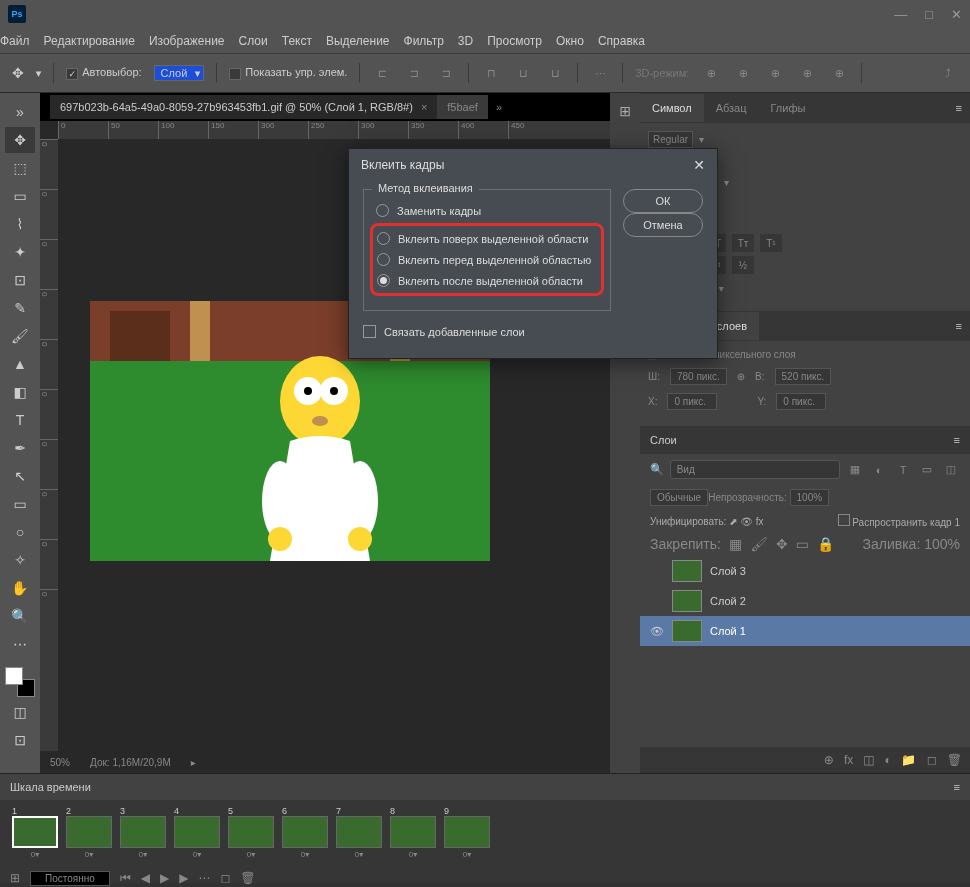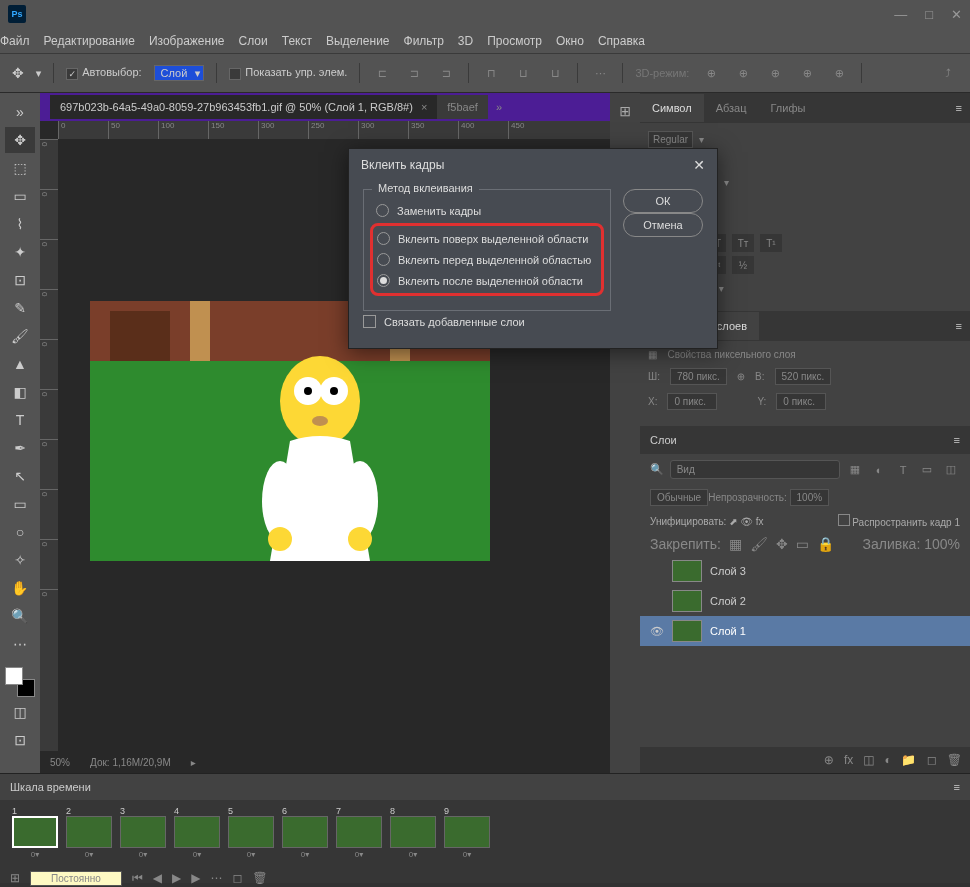--- a/index.html
+++ b/index.html
@@ -19,21 +19,21 @@
 .optbar .sep { width: 1px; height: 20px; background: #3a3a3a; }
 .optbar .ic { width: 20px; height: 20px; display: flex; align-items: center; justify-content: center; color: #888; }
 .main { display: flex; height: 680px; }
 .toolbar { width: 40px; background: #535353; display: flex; flex-direction: column; align-items: center; padding-top: 6px; gap: 2px; }
 .toolbar .tool { width: 30px; height: 26px; display: flex; align-items: center; justify-content: center; font-size: 14px; color: #ccc; cursor: pointer; position: relative; }
 .toolbar .tool.active { background: #3a3a3a; }
 .toolbar .colors { margin-top: 8px; position: relative; width: 30px; height: 30px; }
 .toolbar .fg { width: 18px; height: 18px; background: #fff; border: 1px solid #888; position: absolute; top: 0; left: 0; }
 .toolbar .bg { width: 18px; height: 18px; background: #000; border: 1px solid #888; position: absolute; bottom: 0; right: 0; }
 .canvas-area { flex: 1; background: #282828; display: flex; flex-direction: column; }
-.doc-tabs { height: 28px; background: #4c1d95; display: flex; align-items: center; padding-left: 10px; }
+.doc-tabs { height: 28px; background: #000000; display: flex; align-items: center; padding-left: 10px; }
 .doc-tab { padding: 6px 10px; background: #282828; font-size: 11px; color: #ccc; display: flex; align-items: center; gap: 8px; }
 .doc-tab .x { color: #888; cursor: pointer; }
 .doc-tab.inactive { background: #3a3a3a; color: #888; }
 .rulers-canvas { flex: 1; position: relative; background: #282828; }
 .ruler-h { position: absolute; top: 0; left: 18px; right: 0; height: 18px; background: #3a3a3a; display: flex; font-size: 8px; color: #888; overflow: hidden; }
 .ruler-h span { width: 50px; border-left: 1px solid #666; padding-left: 2px; }
 .ruler-v { position: absolute; top: 18px; left: 0; bottom: 0; width: 18px; background: #3a3a3a; display: flex; flex-direction: column; font-size: 8px; color: #888; overflow: hidden; }
 .ruler-v span { height: 50px; border-top: 1px solid #666; padding-top: 2px; writing-mode: vertical-lr; }
 .canvas-img { position: absolute; top: 180px; left: 50px; width: 400px; height: 260px; }
 .status { height: 22px; background: #282828; display: flex; align-items: center; padding: 0 10px; gap: 20px; font-size: 10px; color: #888; }
@@ -68,27 +68,27 @@
 .layer-footer { height: 26px; background: #363636; display: flex; align-items: center; justify-content: flex-end; padding: 0 8px; gap: 10px; color: #888; font-size: 12px; }
 .timeline { height: 110px; background: #363636; border-top: 1px solid #222; }
 .timeline-header { height: 26px; background: #424242; display: flex; align-items: center; padding: 0 10px; font-size: 11px; }
 .frames { display: flex; padding: 6px 10px; gap: 4px; }
 .frame { width: 50px; display: flex; flex-direction: column; align-items: center; }
 .frame.sel .fthumb { border: 2px solid #fff; }
 .frame .fnum { font-size: 9px; color: #ccc; align-self: flex-start; margin-left: 2px; }
 .frame .fthumb { width: 46px; height: 32px; background: #3a6b2e; border: 1px solid #666; }
 .frame .ftime { font-size: 8px; color: #888; margin-top: 2px; }
 .timeline-controls { height: 26px; display: flex; align-items: center; padding: 0 10px; gap: 10px; color: #888; font-size: 12px; }
-.timeline-controls .sel { background: #fef9c3; border: 1px solid #555; padding: 1px 20px; font-size: 10px; }
+.timeline-controls .sel { background: #000000; border: 1px solid #555; padding: 1px 14px; font-size: 10px; }
 .dialog { position: absolute; top: 148px; left: 348px; width: 370px; background: #474b52; border: 1px solid #222; box-shadow: 0 4px 20px rgba(0,0,0,0.5); }
 .dialog-title { height: 32px; display: flex; align-items: center; justify-content: space-between; padding: 0 12px; font-size: 12px; color: #ddd; }
 .dialog-title .x { cursor: pointer; font-size: 14px; }
 .dialog-body { padding: 8px 14px 16px; display: flex; gap: 12px; }
 .dialog-left { flex: 1; }
-.fieldset { border: 1px solid #6a6e75; padding: 10px 12px 12px; position: relative; }
+.fieldset { border: 1px solid #6a6e75; padding: 10px 12px 12px; margin-bottom: 10px; position: relative; }
 .fieldset .legend { position: absolute; top: -8px; left: 8px; background: #474b52; padding: 0 6px; font-size: 11px; color: #ddd; }
 .radio { display: flex; align-items: center; gap: 8px; padding: 4px 0; font-size: 11px; color: #ddd; cursor: pointer; }
 .radio .r { width: 13px; height: 13px; border: 1px solid #999; border-radius: 50%; display: flex; align-items: center; justify-content: center; }
 .radio .r.on::after { content: ""; width: 7px; height: 7px; background: #ddd; border-radius: 50%; }
 .check { display: flex; align-items: center; gap: 8px; padding: 4px 0; font-size: 11px; color: #ddd; cursor: pointer; }
 .check .c { width: 13px; height: 13px; border: 1px solid #999; }
 .dialog-right { width: 80px; display: flex; flex-direction: column; }
 .dialog-btn { padding: 5px 0; border: 1px solid #888; border-radius: 12px; text-align: center; font-size: 11px; color: #ddd; cursor: pointer; }
 .highlight-box { border: 3px solid #e03030; border-radius: 8px; padding: 2px 4px; margin: 2px -6px; }
 </style>

